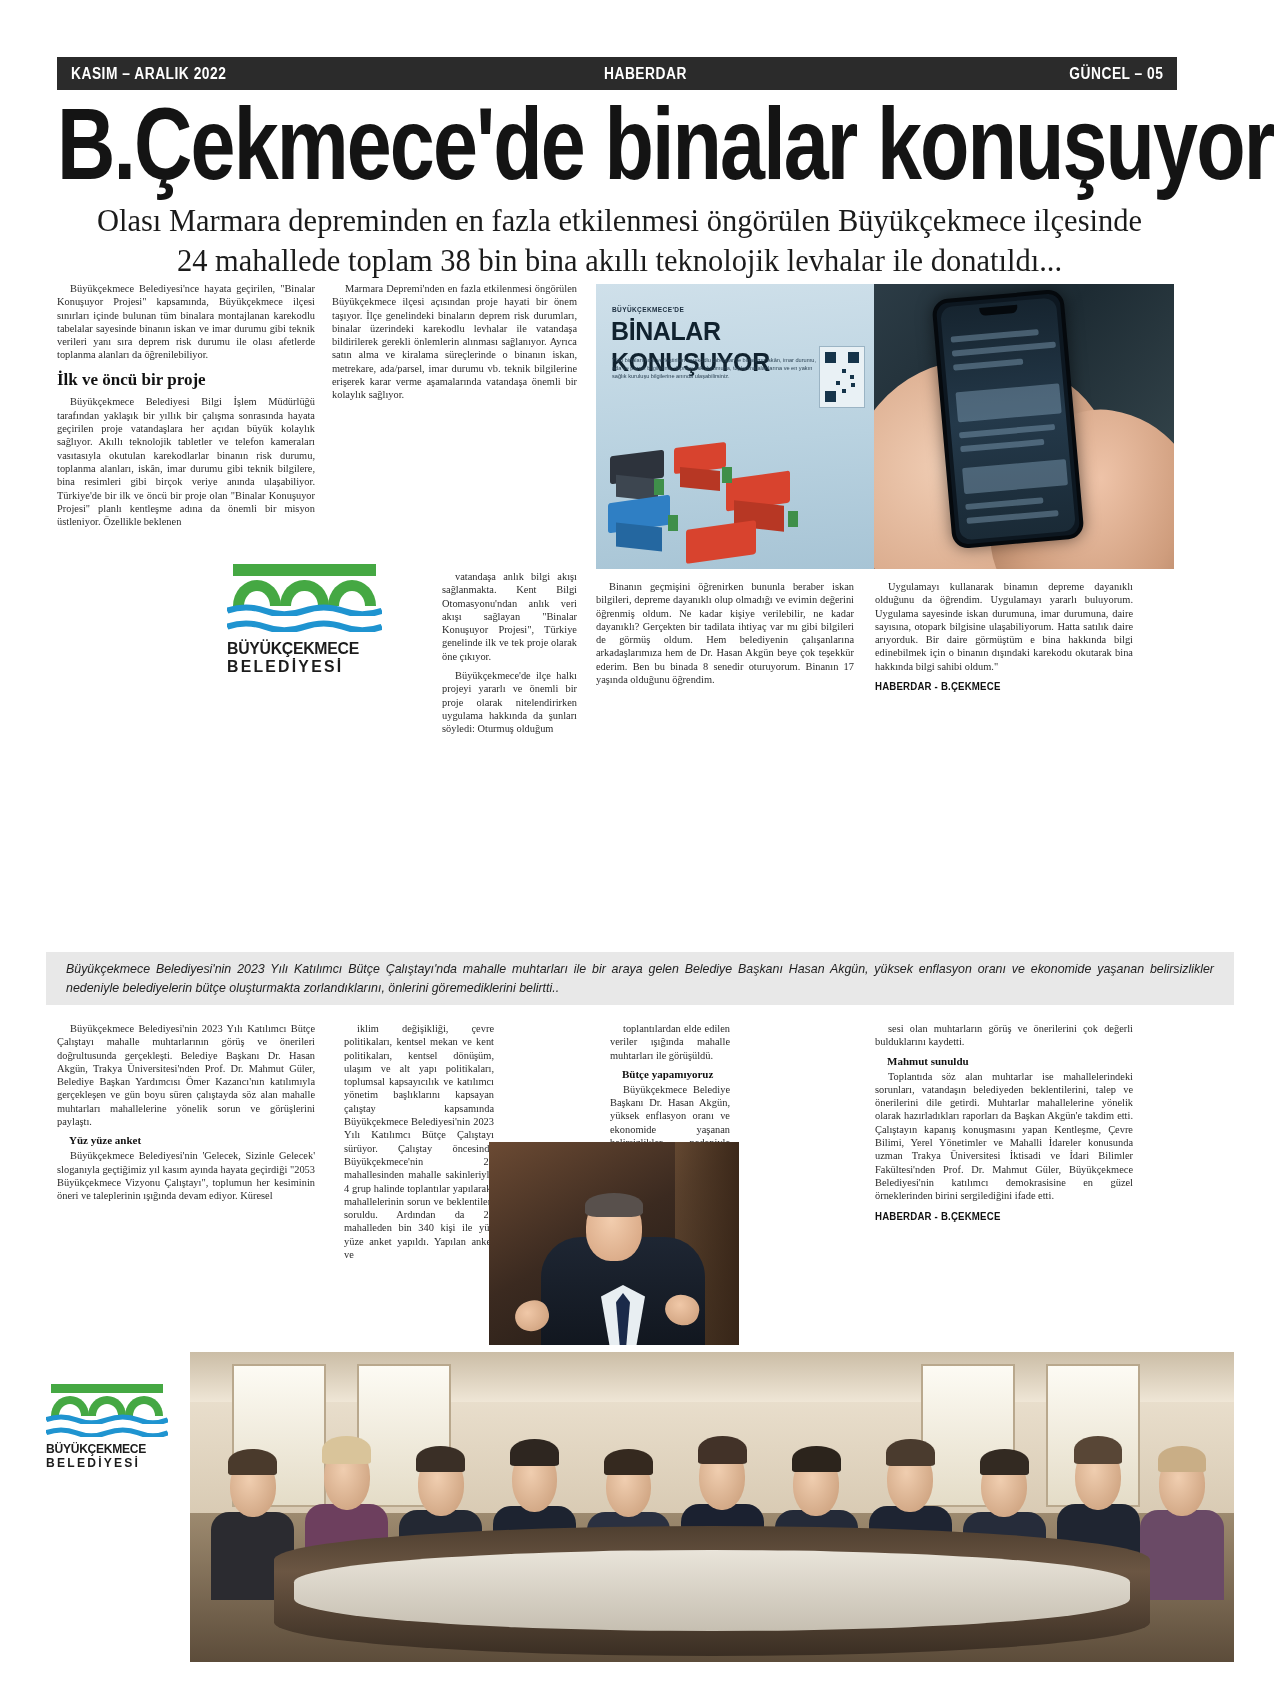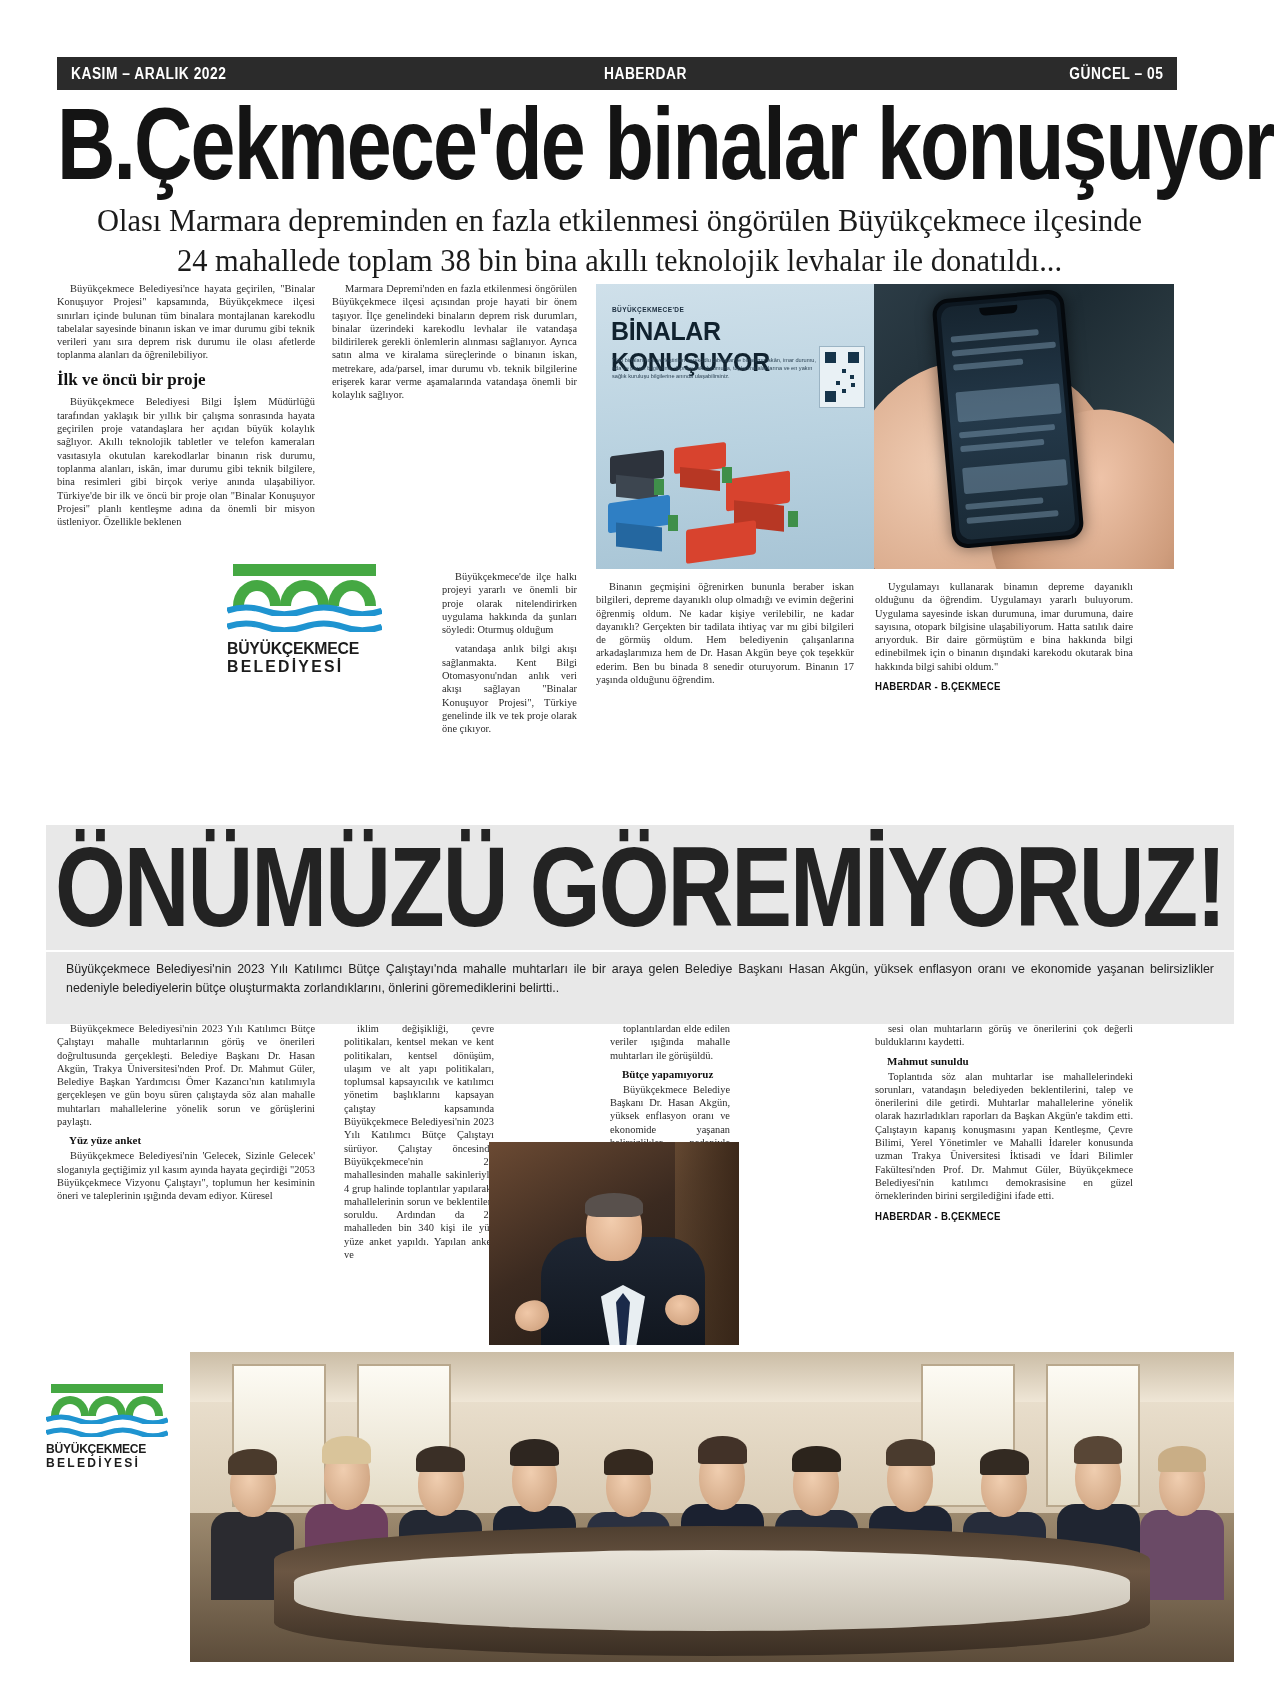--- a/index.html
+++ b/index.html
@@ -164,22 +164,22 @@
     background: #e8e8e8;
     display:flex; align-items:center; justify-content:center;
   }
   .banner-text {
     font-family: "Liberation Sans", sans-serif; font-weight: bold;
     font-size: 92px; color: #232323; letter-spacing: -2px;
     transform: scaleY(1.22) scaleX(0.99);
     white-space: nowrap;
   }
   .lead {
-    position: absolute; left: 46px; top: 952px; width: 1188px; height: 72px;
-    background: #e8e8e8; padding: 8px 20px 0 20px;
+    position: absolute; left: 46px; top: 952px; width: 1188px; height: 53px;
+    background: #e8e8e8; padding: 8px 20px 0 20px; font-style: italic;
   }
   .lead p {
     font-family: "Liberation Sans", sans-serif; font-size: 12.4px;
     line-height: 19px; color: #232323; text-align: justify;
   }
 
   
   .art2 { position: absolute; left: 57px; top: 1022px; width: 1120px; height: 330px; }
 
   .photo2 {
@@ -250,22 +250,22 @@
     <div class="col" style="left:0; top:0; width:258px;">
       <p class="ptext">Büyükçekmece Belediyesi'nce hayata geçirilen, "Binalar Konuşuyor Projesi" kapsamında, Büyükçekmece ilçesi sınırları içinde bulunan tüm binalara montajlanan karekodlu tabelalar sayesinde binanın iskan ve imar durumu gibi teknik verileri yanı sıra deprem risk durumu ile olası afetlerde toplanma alanları da öğrenilebiliyor.</p>
       <div class="subhead2">İlk ve öncü bir proje</div>
       <p class="ptext">Büyükçekmece Belediyesi Bilgi İşlem Müdürlüğü tarafından yaklaşık bir yıllık bir çalışma sonrasında hayata geçirilen proje vatandaşlara her açıdan büyük kolaylık sağlıyor. Akıllı teknolojik tabletler ve telefon kameraları vasıtasıyla okutulan karekodlarlar binanın risk durumu, toplanma alanları, iskân, imar durumu gibi teknik bilgilere, bina resimleri gibi birçok veriye anında ulaşabiliyor. Türkiye'de bir ilk ve öncü bir proje olan "Binalar Konuşuyor Projesi" planlı kentleşme adına da önemli bir misyon üstleniyor. Özellikle beklenen</p>
     </div>
 
     <div class="col" style="left:275px; top:0; width:245px;">
       <p class="ptext">Marmara Depremi'nden en fazla etkilenmesi öngörülen Büyükçekmece ilçesi açısından proje hayati bir önem taşıyor. İlçe genelindeki binaların deprem risk durumları, binalar üzerindeki karekodlu levhalar ile vatandaşa bildirilerek gerekli önlemlerin alınması sağlanıyor. Ayrıca satın alma ve kiralama süreçlerinde o binanın iskan, metrekare, ada/parsel, imar durumu vb. teknik bilgilerine erişerek karar verme aşamalarında vatandaşa önemli bir kolaylık sağlıyor.</p>
     </div>
     <div class="col" style="left:385px; top:288px; width:135px;">
+      <p class="ptext">vatandaşa anlık bilgi akışı sağlanmakta. Kent Bilgi Otomasyonu'ndan anlık veri akışı sağlayan "Binalar Konuşuyor Projesi", Türkiye genelinde ilk ve tek proje olarak öne çıkıyor.</p>
       <p class="ptext">Büyükçekmece'de ilçe halkı projeyi yararlı ve önemli bir proje olarak nitelendirirken uygulama hakkında da şunları söyledi: Oturmuş olduğum</p>
-      <p class="ptext">vatandaşa anlık bilgi akışı sağlanmakta. Kent Bilgi Otomasyonu'ndan anlık veri akışı sağlayan "Binalar Konuşuyor Projesi", Türkiye genelinde ilk ve tek proje olarak öne çıkıyor.</p>
     </div>
 
     <div class="photo1">
       <div class="ph1-bg-top"></div>
       <div class="ph1-poster">
         <div class="ph1-kicker">BÜYÜKÇEKMECE'DE</div>
         <div class="ph1-title">BİNALAR KONUŞUYOR</div>
         <div class="ph1-body">Tüm binalarımıza yerleştirilen karekodlu tabelalar ile binanızın iskân, imar durumu, ada ve parsel bilgilerine, deprem risk durumuna, toplanma alanlarına ve en yakın sağlık kuruluşu bilgilerine anında ulaşabilirsiniz.</div>
         <div class="ph1-qr">
           <i style="left:5px;top:5px;width:11px;height:11px"></i>
@@ -335,23 +335,20 @@
     <div class="col" style="left:539px; top:298px; width:258px;">
       <p class="ptext">Binanın geçmişini öğrenirken bununla beraber iskan bilgileri, depreme dayanıklı olup olmadığı ve evimin değerini öğrenmiş oldum. Ne kadar kişiye verilebilir, ne kadar dayanıklı? Gerçekten bir tadilata ihtiyaç var mı gibi bilgileri de görmüş oldum. Hem belediyenin çalışanlarına arkadaşlarımıza hem de Dr. Hasan Akgün beye çok teşekkür ederim. Ben bu binada 8 senedir oturuyorum. Binanın 17 yaşında olduğunu öğrendim.</p>
     </div>
 
     <div class="col" style="left:818px; top:298px; width:258px;">
       <p class="ptext">Uygulamayı kullanarak binamın depreme dayanıklı olduğunu da öğrendim. Uygulamayı yararlı buluyorum. Uygulama sayesinde iskan durumuna, imar durumuna, daire sayısına, otopark bilgisine ulaşabiliyorum. Hatta satılık daire arıyorduk. Bir daire görmüştüm e bina hakkında bilgi edinebilmek için o binanın dışındaki karekodu okutarak bina hakkında bilgi sahibi oldum."</p>
       <div class="byline">HABERDAR - B.ÇEKMECE</div>
     </div>
   </div>
 
-  <div class="banner">
-    <div class="banner-text">ÖNÜMÜZÜ GÖREMİYORUZ!</div>
-  </div>
   <div class="lead">
     <p>Büyükçekmece Belediyesi'nin 2023 Yılı Katılımcı Bütçe Çalıştayı'nda mahalle muhtarları ile bir araya gelen Belediye Başkanı Hasan Akgün, yüksek enflasyon oranı ve ekonomide yaşanan belirsizlikler nedeniyle belediyelerin bütçe oluşturmakta zorlandıklarını, önlerini göremediklerini belirtti..</p>
   </div>
 
   <div class="art2">
     <div class="col" style="left:0; top:0; width:258px;">
       <p class="ptext">Büyükçekmece Belediyesi'nin 2023 Yılı Katılımcı Bütçe Çalıştayı mahalle muhtarlarının görüş ve önerileri doğrultusunda gerçekleşti. Belediye Başkanı Dr. Hasan Akgün, Trakya Üniversitesi'nden Prof. Dr. Mahmut Güler, Belediye Başkan Yardımcısı Ömer Kazancı'nın katılımıyla gerçekleşen ve gün boyu süren çalıştayda söz alan mahalle muhtarları mahallelerine yönelik sorun ve görüşlerini paylaştı.</p>
       <div class="minihead">Yüz yüze anket</div>
       <p class="ptext">Büyükçekmece Belediyesi'nin 'Gelecek, Sizinle Gelecek' sloganıyla geçtiğimiz yıl kasım ayında hayata geçirdiği "2053 Büyükçekmece Vizyonu Çalıştayı", toplumun her kesiminin öneri ve taleplerinin ışığında devam ediyor. Küresel</p>
     </div>

